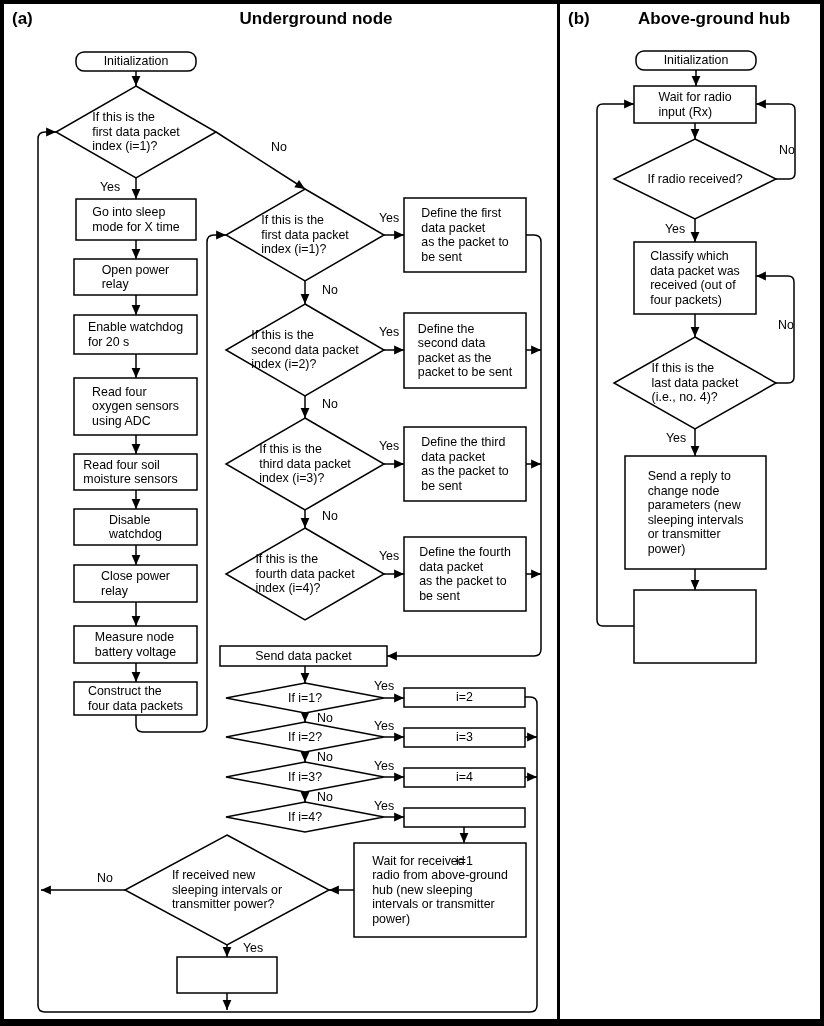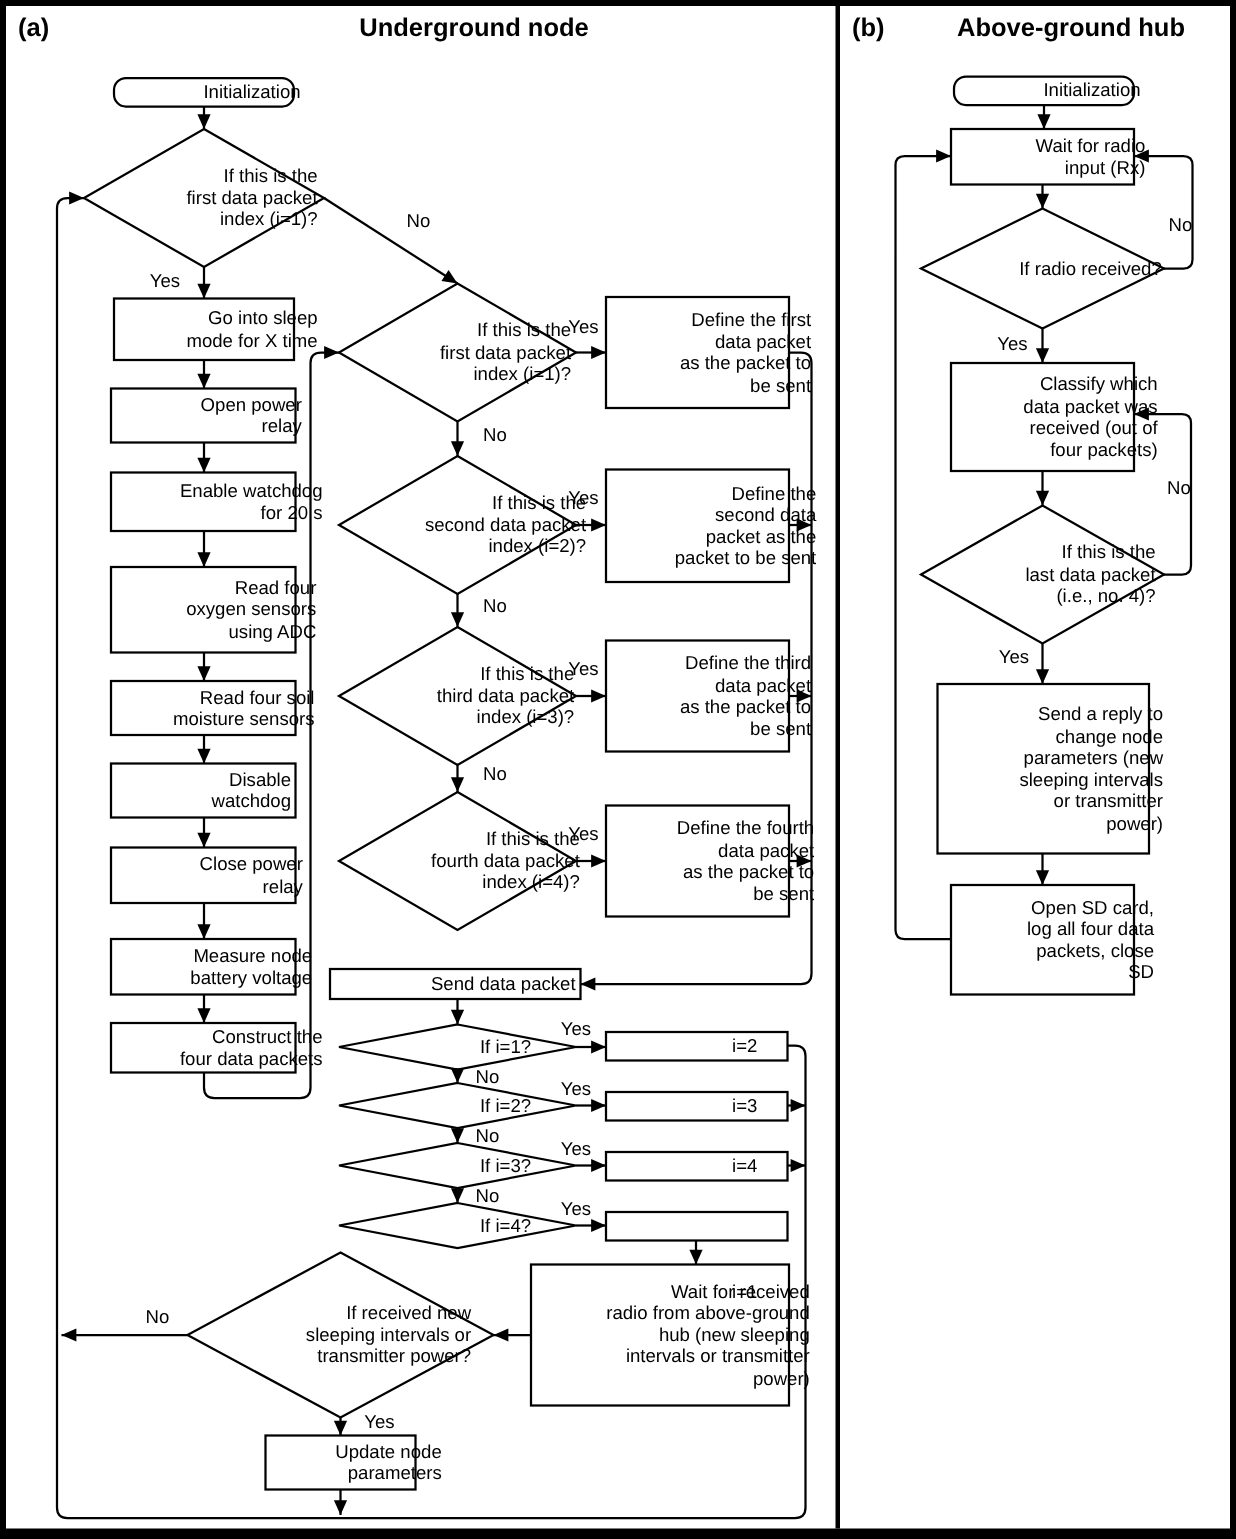--- a/index.html
+++ b/index.html
@@ -13,22 +13,22 @@
     font-family:"Liberation Sans", sans-serif;
     color:#000;
     overflow:hidden;
   }
   .diagram-svg{position:absolute;left:0;top:0;width:824px;height:1026px;}
   .divider{position:absolute;top:0;left:553px;width:3px;height:1019px;background:#000;}
   .tag{position:absolute;font-size:17px;font-weight:bold;}
   .panel-title{position:absolute;font-size:17px;font-weight:bold;text-align:center;}
   .lbl{
     position:absolute;display:flex;align-items:center;justify-content:center;
-    text-align:right;white-space:pre-line;
-    font-size:12.4px;line-height:14.5px;padding-left:32px;
+    text-align:left;white-space:pre-line;
+    font-size:12.4px;line-height:14.5px;
   }
   .el{
     position:absolute;width:40px;height:16px;
     display:flex;align-items:center;justify-content:center;
     font-size:12.4px;
   }
   svg path.edge{fill:none;stroke:#000;stroke-width:1.5;}
   svg .shape{fill:#ffffff;stroke:#000;stroke-width:1.5;}
 </style>
 </head>
@@ -213,22 +213,20 @@
   <div class="lbl" style="left:400px;top:764px;width:121px;height:19px;">i=4</div>
   <div class="lbl" style="left:400px;top:804px;width:121px;height:19px;margin-top:44px;">i=1</div>
   <div class="lbl" style="left:350px;top:839px;width:172px;height:94px;">Wait for received
 radio from above-ground
 hub (new sleeping
 intervals or transmitter
 power)</div>
   <div class="lbl" style="left:121px;top:831px;width:204px;height:110px;">If received new
 sleeping intervals or
 transmitter power?</div>
-  <div class="lbl" style="left:173px;top:953px;width:100px;height:36px;">Update node
-parameters</div>
 
   <div class="el" style="left:86px;top:175px;">Yes</div>
   <div class="el" style="left:255px;top:135px;">No</div>
   <div class="el" style="left:365px;top:206px;">Yes</div>
   <div class="el" style="left:306px;top:278px;">No</div>
   <div class="el" style="left:365px;top:320px;">Yes</div>
   <div class="el" style="left:306px;top:392px;">No</div>
   <div class="el" style="left:365px;top:434px;">Yes</div>
   <div class="el" style="left:306px;top:504px;">No</div>
   <div class="el" style="left:365px;top:544px;">Yes</div>
@@ -252,23 +250,19 @@
 four packets)</div>
   <div class="lbl" style="left:610px;top:333px;width:162px;height:92px;">If this is the
 last data packet
 (i.e., no. 4)?</div>
   <div class="lbl" style="left:621px;top:452px;width:141px;height:113px;">Send a reply to
 change node
 parameters (new
 sleeping intervals
 or transmitter
 power)</div>
-  <div class="lbl" style="left:630px;top:586px;width:122px;height:73px;">Open SD card,
-log all four data
-packets, close
-SD</div>
 
   <div class="el" style="left:651px;top:217px;">Yes</div>
   <div class="el" style="left:763px;top:138px;">No</div>
   <div class="el" style="left:762px;top:313px;">No</div>
   <div class="el" style="left:652px;top:426px;">Yes</div>
 
 </div>
 
 </body></html>

